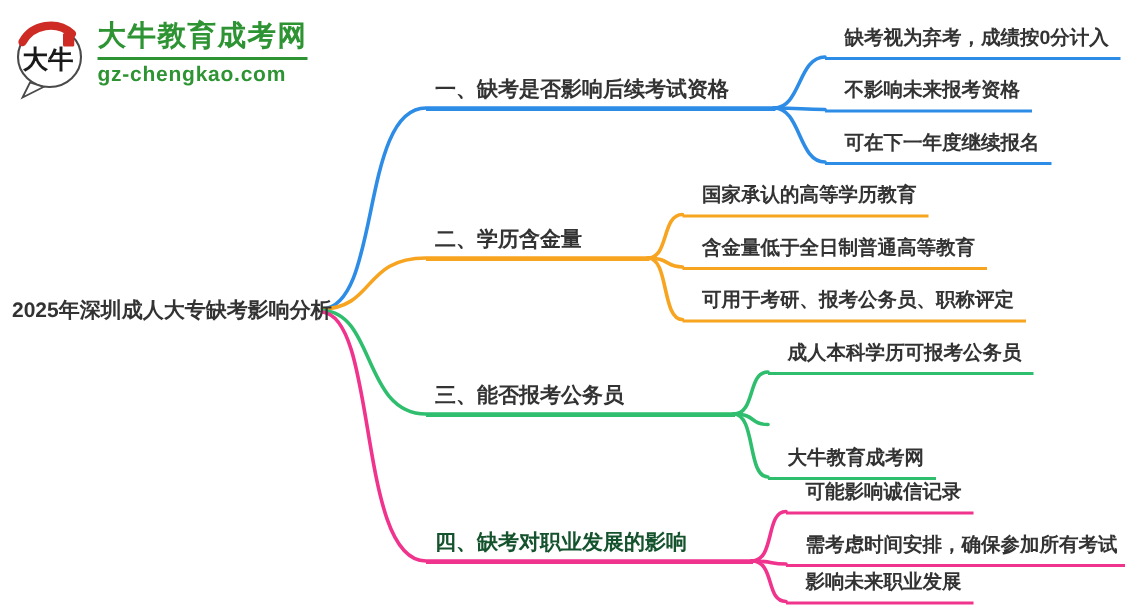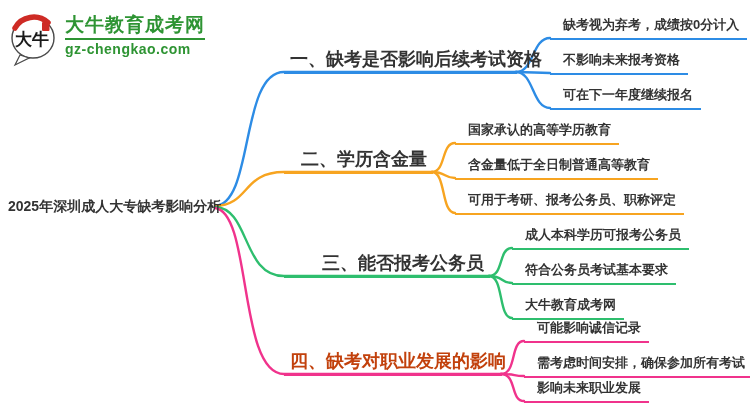--- a/index.html
+++ b/index.html
@@ -7,21 +7,21 @@
   .stage{
     position:relative;width:750px;height:410px;background:#ffffff;overflow:hidden;
     font-family:"Liberation Sans","DejaVu Sans",sans-serif;
   }
   .wires{position:absolute;left:0;top:0;pointer-events:none;}
   .node{
     position:absolute;color:#333333;white-space:nowrap;line-height:20px;
     font-weight:600;border-bottom:2.5px solid transparent;
   }
   .root-node{font-size:14px;border-bottom:none;line-height:20px;}
-  .branch-node{font-size:18px;text-align:right;padding:0 6px 3px 6px;box-sizing:border-box;}
+  .branch-node{font-size:14px;text-align:left;padding:0 6px 3px 6px;box-sizing:border-box;}
   .leaf-node{font-size:13px;padding:0 8px 3px 13px;}
   
   .logo{position:absolute;left:8px;top:13px;display:flex;align-items:flex-start;gap:7px;}
   .logo-text{display:flex;flex-direction:column;}
   .logo-name{font-size:19px;font-weight:bold;letter-spacing:1px;line-height:24px;}
   .logo-divider{height:2px;margin:1px 0 1px 0;}
   .logo-domain{font-size:14px;font-weight:bold;letter-spacing:.5px;line-height:16px;}
 </style>
 </head>
 <body>
@@ -75,21 +75,20 @@
   <div class="node leaf-node" style="left: 550px; top: 50px; border-bottom-color: rgb(45, 140, 229); color: rgb(51, 51, 51);">不影响未来报考资格</div>
   <div class="node leaf-node" style="left: 550px; top: 85px; border-bottom-color: rgb(45, 140, 229); color: rgb(51, 51, 51);">可在下一年度继续报名</div>
 
   <div class="node branch-node" style="left: 284px; top: 149px; width: 149px; border-bottom-color: rgb(247, 164, 32); color: rgb(51, 51, 51);">二、学历含金量</div>
   <div class="node leaf-node" style="left: 455px; top: 120px; border-bottom-color: rgb(247, 164, 32); color: rgb(51, 51, 51);">国家承认的高等学历教育</div>
   <div class="node leaf-node" style="left: 455px; top: 155px; border-bottom-color: rgb(247, 164, 32); color: rgb(51, 51, 51);">含金量低于全日制普通高等教育</div>
   <div class="node leaf-node" style="left: 455px; top: 190px; border-bottom-color: rgb(247, 164, 32); color: rgb(51, 51, 51);">可用于考研、报考公务员、职称评定</div>
 
   <div class="node branch-node" style="left: 284px; top: 253px; width: 206px; border-bottom-color: rgb(46, 190, 110); color: rgb(51, 51, 51);">三、能否报考公务员</div>
   <div class="node leaf-node" style="left: 512px; top: 225px; border-bottom-color: rgb(46, 190, 110); color: rgb(51, 51, 51);">成人本科学历可报考公务员</div>
-  <div class="node leaf-node" style="left: 512px; top: 260px; border-bottom-color: rgb(46, 190, 110); color: rgb(51, 51, 51);">符合公务员考试基本要求</div>
   <div class="node leaf-node" style="left: 512px; top: 295px; border-bottom-color: rgb(46, 190, 110); color: rgb(51, 51, 51);">大牛教育成考网</div>
 
-  <div class="node branch-node" style="left: 284px; top: 351px; width: 218px; border-bottom-color: rgb(240, 51, 140); color: #c2410c;">四、缺考对职业发展的影响</div>
+  <div class="node branch-node" style="left: 284px; top: 351px; width: 218px; border-bottom-color: rgb(240, 51, 140); color: #14532d;">四、缺考对职业发展的影响</div>
   <div class="node leaf-node" style="left: 524px; top: 318px; border-bottom-color: rgb(240, 51, 140); color: rgb(51, 51, 51);">可能影响诚信记录</div>
   <div class="node leaf-node" style="left: 524px; top: 353px; border-bottom-color: rgb(240, 51, 140); color: rgb(51, 51, 51);">需考虑时间安排，确保参加所有考试</div>
   <div class="node leaf-node" style="left: 524px; top: 378px; border-bottom-color: rgb(240, 51, 140); color: rgb(51, 51, 51);">影响未来职业发展</div>
 
 </div>
 
 </body></html>

